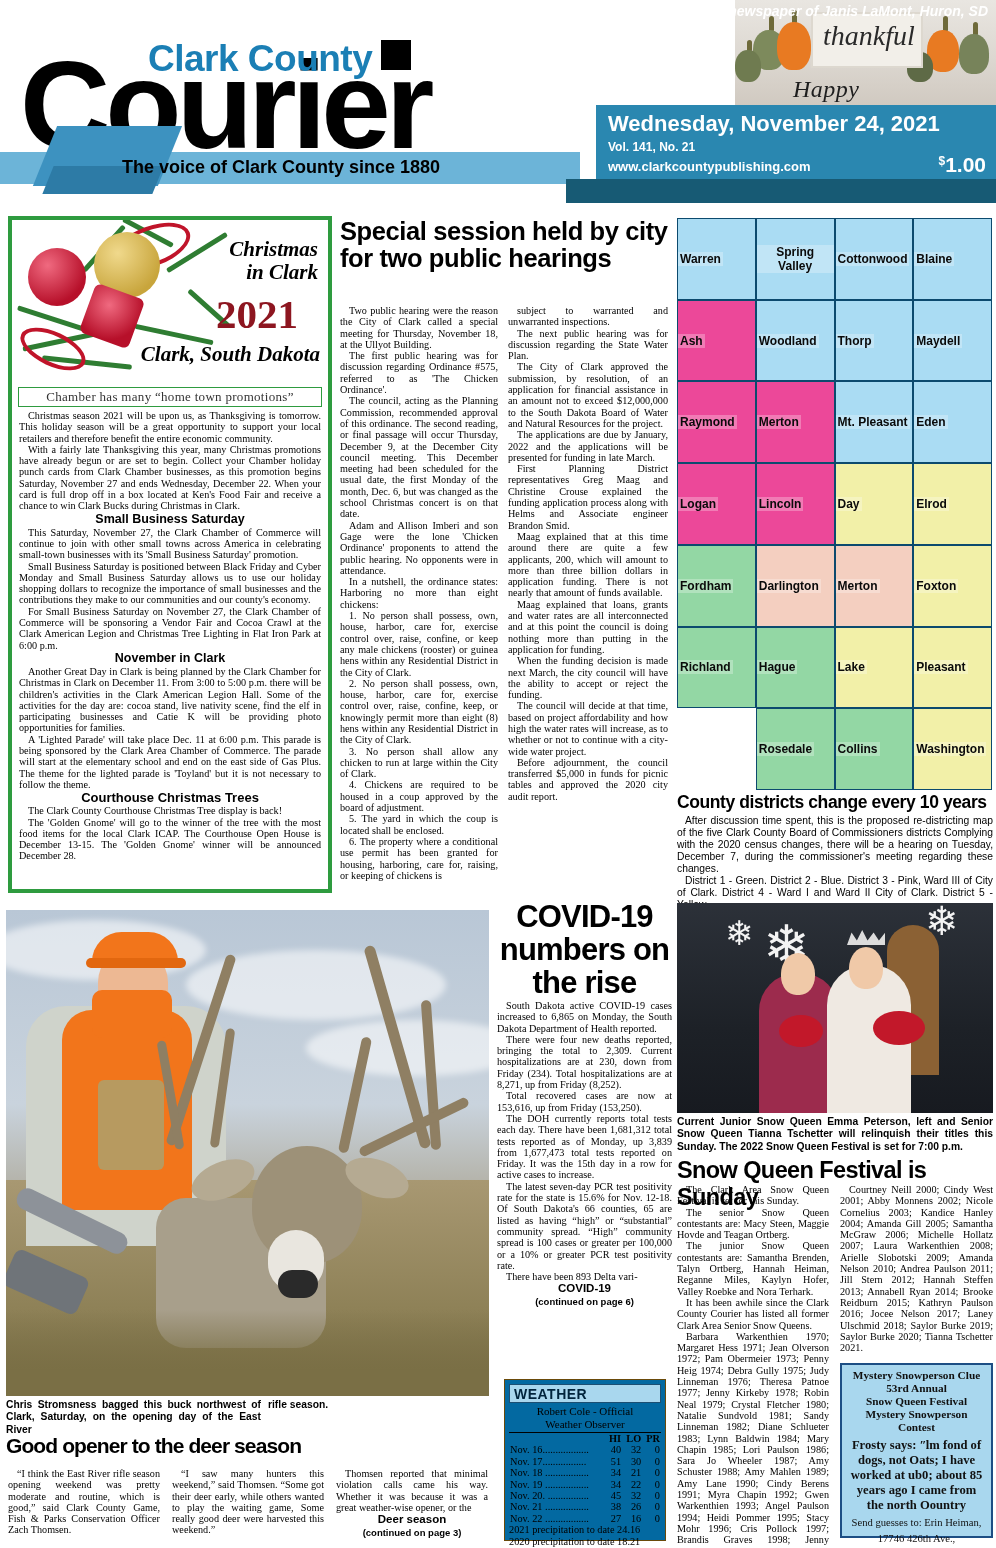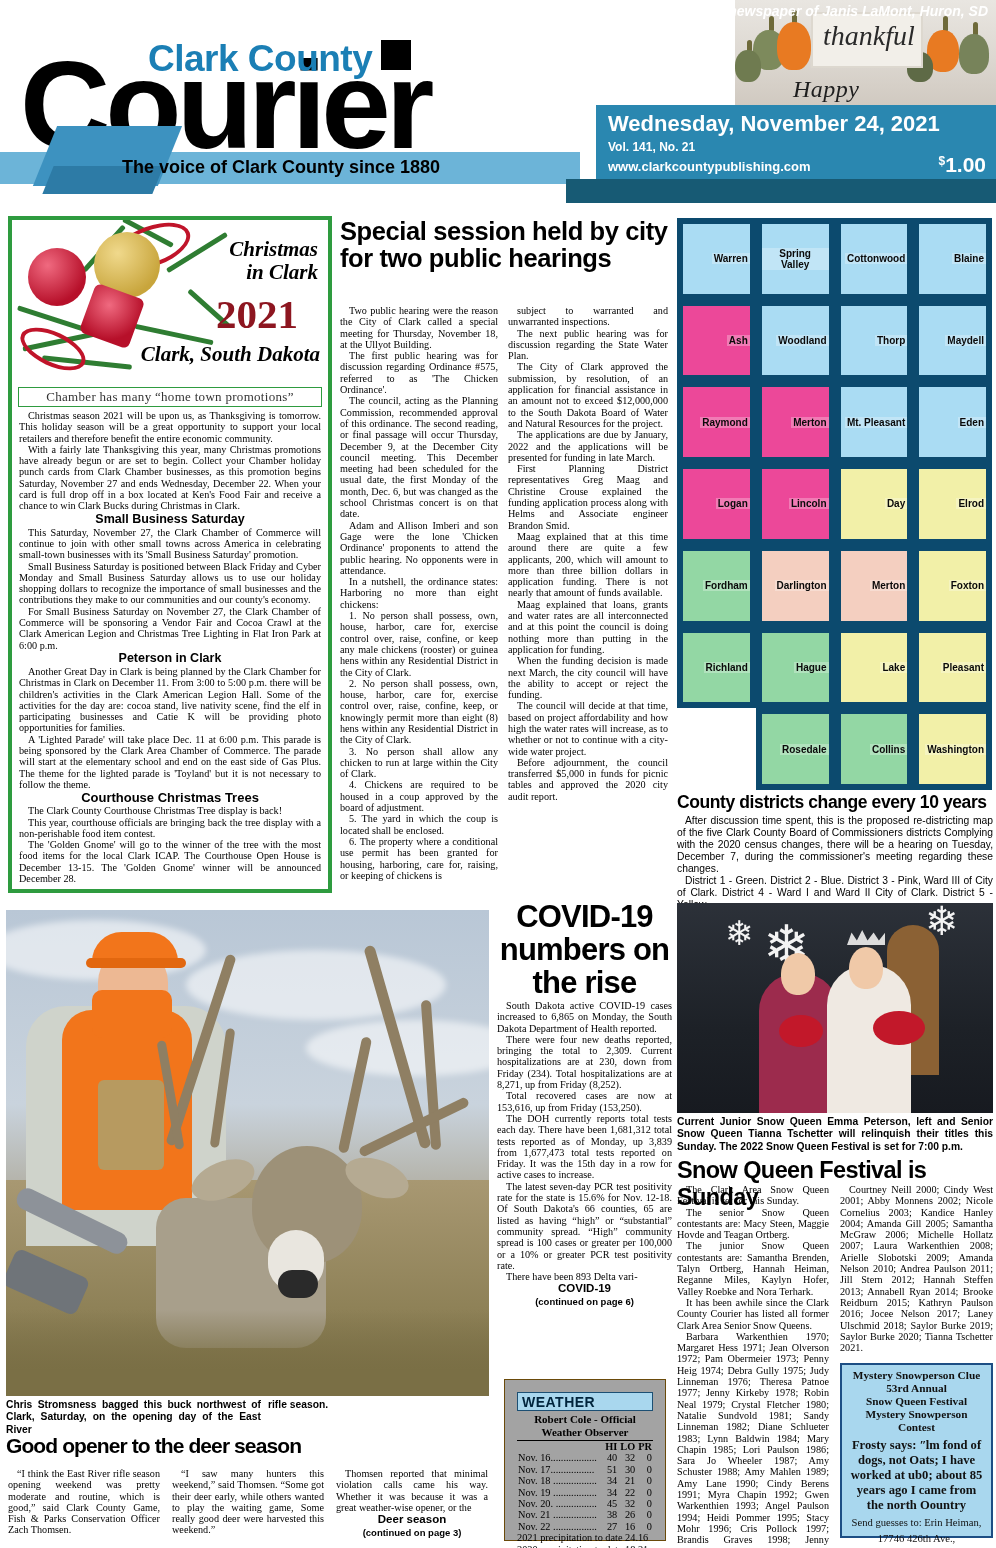--- a/index.html
+++ b/index.html
@@ -190,30 +190,30 @@
   .jump {
     font-family: "Liberation Sans", sans-serif; font-weight: bold;
     font-size: 11.5px; text-align: center; text-indent: 0 !important; line-height: 13px;
     margin-top: 5px;
   }
   .jump small { font-size: 9.5px; display: block; }
 
   
   .weatherbox {
     position: absolute; left: 504px; top: 1379px; width: 162px; height: 162px;
-    background: #a3a3a3; border: 1px solid #6a4a0a; padding: 12px;
+    background: #0369a1; border: 1px solid #6a4a0a; padding: 4px;
   }
   .weather-title {
     background: #a9d7ee; border: 1px solid #1c4f73; height: 19px;
     font-family: "Liberation Sans", sans-serif; font-weight: bold;
     font-size: 14px; color: #00243c; padding-left: 4px; line-height: 18px;
     letter-spacing: 0.5px;
   }
   .weather-obs {
-    text-align: center; font-family: "Liberation Serif", serif; font-weight: bold;
+    text-align: center; font-family: "Liberation Serif", serif; font-weight: normal;
     font-size: 11px; line-height: 12.5px; color: #000; margin-top: 2px;
   }
   .weather-table {
     width: 100%; border-top: 1px solid #000; margin-top: 2px;
     font-family: "Liberation Serif", serif; font-size: 10.3px; line-height: 11.4px;
     border-collapse: collapse;
   }
   .weather-table th {
     font-weight: bold; text-align: right; padding: 0 1px; font-size: 10.3px;
   }
@@ -230,24 +230,24 @@
     background: #ffffff; overflow: hidden;
   }
   .mapgrid {
     position: relative; width: 100%; height: 100%;
     display: grid;
     grid-template-columns: repeat(4, 1fr);
     grid-template-rows: repeat(7, 1fr);
   }
   .cell {
     position: relative;
-    border: 6px solid #0c4a6e;
-    display: flex; align-items: center; justify-content: flex-end;
-    font-family: "Liberation Sans", sans-serif; font-weight: bold;
-    font-size: 10px; color: #0a0a0a; text-align: center;
+    border: 1px solid #0c4a6e;
+    display: flex; align-items: center; justify-content: flex-start;
+    font-family: "Liberation Sans", sans-serif; font-weight: bold;
+    font-size: 12px; color: #0a0a0a; text-align: center;
     overflow: hidden;
   }
   .cell span { background: rgba(255,255,255,0.28); padding: 0 2px; }
   .c-blue   { background: #aadcf3; }
   .c-pink   { background: #ec4899; }
   .c-peach  { background: #f4cfc0; }
   .c-green  { background: #93d7a4; }
   .c-yellow { background: #f2f0a8; }
   .c-white  { background: #ffffff; border-color: transparent; }
 
@@ -392,26 +392,25 @@
       <div class="xmas-city">Clark, South Dakota</div>
     </div>
     <div class="xmas-banner">Chamber has many “home town promotions”</div>
     <div class="xmas-text body-col">
       <p>Christmas season 2021 will be upon us, as Thanksgiving is tomorrow.  This holiday season will be a great opportunity to support your local retailers and therefore benefit the entire economic community.</p>
       <p>With a fairly late Thanksgiving this year, many Christmas promotions have already begun or are set to begin.  Collect your Chamber holiday punch cards from Clark Chamber businesses, as this promotion begins Saturday, November 27 and ends Wednesday, December 22.  When your card is full drop off in a box located at Ken's Food Fair and receive a chance to win Clark Bucks during Christmas in Clark.</p>
       <p class="subhead">Small Business Saturday</p>
       <p>This Saturday, November 27, the Clark Chamber of Commerce will continue to join with other small towns across America in celebrating small-town businesses with its 'Small Business Saturday' promotion.</p>
       <p>Small Business Saturday is positioned between Black Friday and Cyber Monday and Small Business Saturday allows us to use our holiday shopping dollars to recognize the importance of small businesses and the contributions they make to our communities and our county's economy.</p>
       <p>For Small Business Saturday on November 27, the Clark Chamber of Commerce will be sponsoring a Vendor Fair and Cocoa Crawl at the Clark American Legion and Christmas Tree Lighting in Flat Iron Park at 6:00 p.m.</p>
-      <p class="subhead">Peterson in Clark</p>
+      <p class="subhead">November in Clark</p>
       <p>Another Great Day in Clark is being planned by the Clark Chamber for Christmas in Clark on December 11.   From 3:00 to 5:00 p.m. there will be children's activities in the Clark American Legion Hall.  Some of the activities for the day are: cocoa stand, live nativity scene, find the elf in participating businesses and Catie K will be providing photo opportunities for families.</p>
       <p>A 'Lighted Parade' will take place Dec. 11 at 6:00 p.m. This parade is being sponsored by the Clark Area Chamber of Commerce.  The parade will start at the elementary school and end on the east side of Gas Plus.  The theme for the lighted parade is 'Toyland' but it is not necessary to follow the theme.</p>
       <p class="subhead-left">Courthouse Christmas Trees</p>
       <p>The Clark County Courthouse Christmas Tree display is back!</p>
-      <p>This year, courthouse officials are bringing back the tree display with a non-perishable food item contest.</p>
       <p>The 'Golden Gnome' will go to the winner of the tree with the most food items for the local Clark ICAP.  The Courthouse Open House is December 13-15.  The 'Golden Gnome' winner will be announced December 28.</p>
     </div>
   </div>
 
   <div class="mid-head">Special session held by city for two public hearings</div>
 
   <div class="mid-c1 body-col">
     <p>Two public hearing were the reason the City of Clark called a special meeting for Thursday, November 18, at the Ullyot Building.</p>
     <p>The first public hearing was for discussion regarding Ordinance #575, referred to as 'The Chicken Ordinance'.</p>
     <p>The council, acting as the Planning Commission, recommended approval of this ordinance.  The second reading, or final passage will occur Thursday, December 9, at the December City council meeting.  This December meeting had been scheduled for the usual date, the first Monday of the month, Dec. 6, but was changed as the school Christmas concert is on that date.</p>

